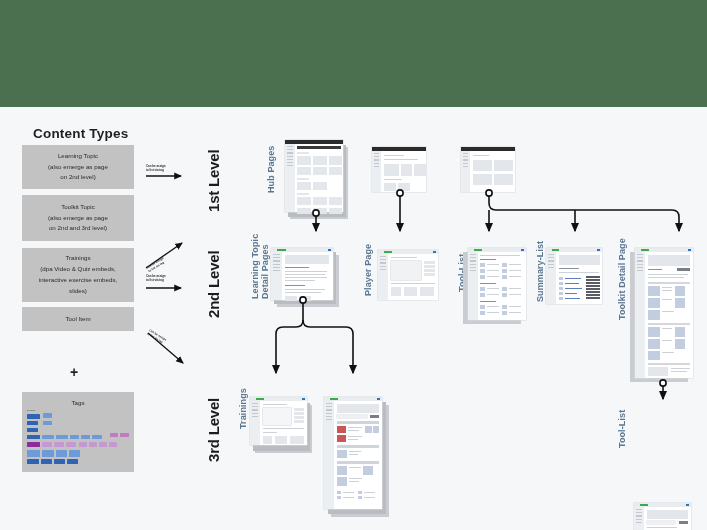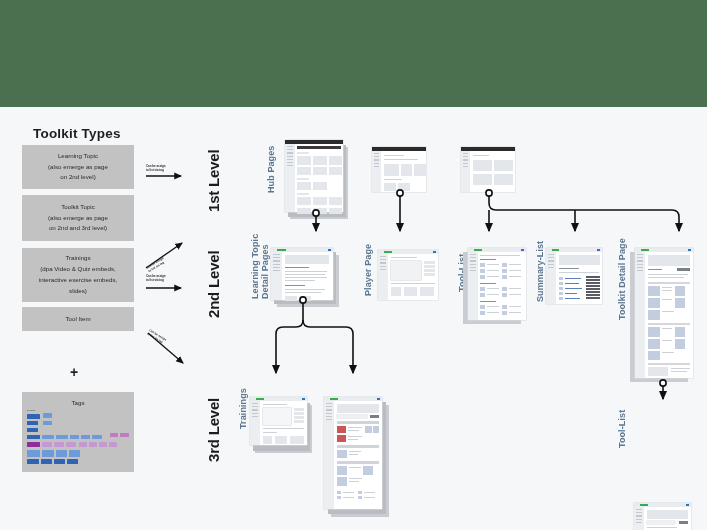--- a/index.html
+++ b/index.html
@@ -92,21 +92,21 @@
   .shadow-stack{position:absolute;background:#c9ccd0;}
   .sh2{position:absolute;background:#b9bcc0;}
 </style>
 </head>
 <body>
 
 <div class="green-band"></div>
 
 <div class="canvas">
 
-  <div class="ct-title">Toolkit Types</div>
+  <div class="ct-title">Content Types</div>
 
   <div class="ct-box" id="ctb0">
     <span>Learning Topic</span>
     <span>(also emerge as page</span>
     <span>on 2nd level)</span>
   </div>
 
   <div class="ct-box" id="ctb1">
     <span>Toolkit Topic</span>
     <span>(also emerge as page</span>

